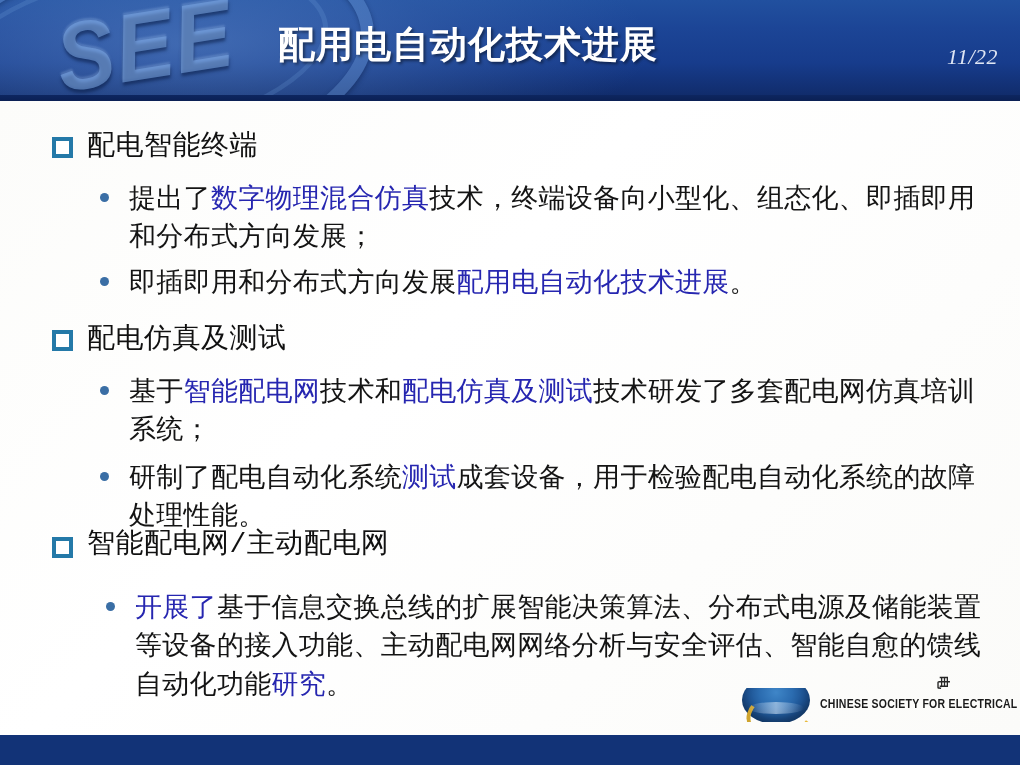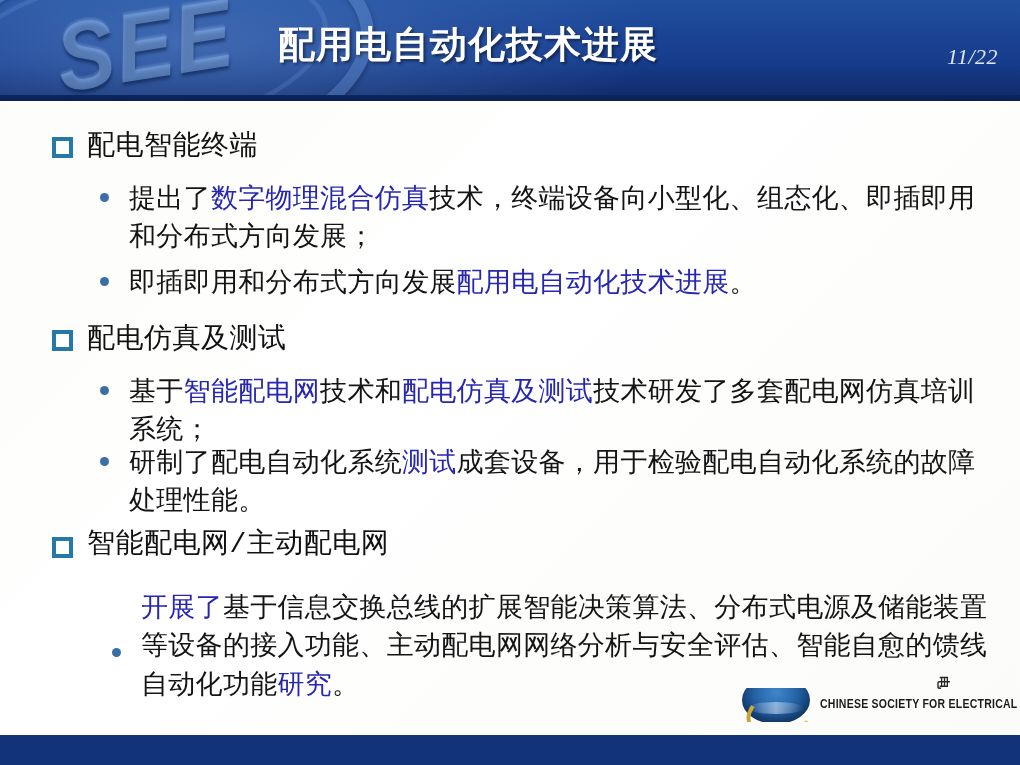--- a/index.html
+++ b/index.html
@@ -238,33 +238,33 @@
       <div class="l1-text">配电仿真及测试</div>
     </div>
 
     <div class="blk l2" style="left:100px; top:271px; width:880px;">
       <div class="dot"></div>
       <div class="l2-text">
         <span>基于</span><span class="hl">智能配电网</span><span>技术和</span><span class="hl">配电仿真及测试</span><span>技术研发了多套配电网仿真培训系统；</span>
       </div>
     </div>
 
-    <div class="blk l2" style="left:100px; top:342px; width:880px;">
+    <div class="blk l2" style="left:100px; top:357px; width:880px;">
       <div class="dot"></div>
       <div class="l2-text">
         <span>研制了配电自动化系统</span><span class="hl">测试</span><span>成套设备，用于检验配电自动化系统的故障处理性能。</span>
       </div>
     </div>
 
     <div class="blk l1" style="left:52px; top:427px; width:900px;font-family:Liberation Mono, monospace;">
       <div class="sq"></div>
       <div class="l1-text">智能配电网/主动配电网</div>
     </div>
 
-    <div class="blk l2" style="left:112px; top:487px; width:880px;align-items:center;">
+    <div class="blk l2" style="left:106px; top:487px; width:880px;">
       <div class="dot"></div>
       <div class="l2-text">
         <span class="hl">开展了</span><span>基于信息交换总线的扩展智能决策算法、分布式电源及储能装置等设备的接入功能、主动配电网网络分析与安全评估、智能自愈的馈线自动化功能</span><span class="hl">研究</span><span>。</span>
       </div>
     </div>
 
   </div>
 
   <div id="footer-logo">
     <div id="globe"></div>

